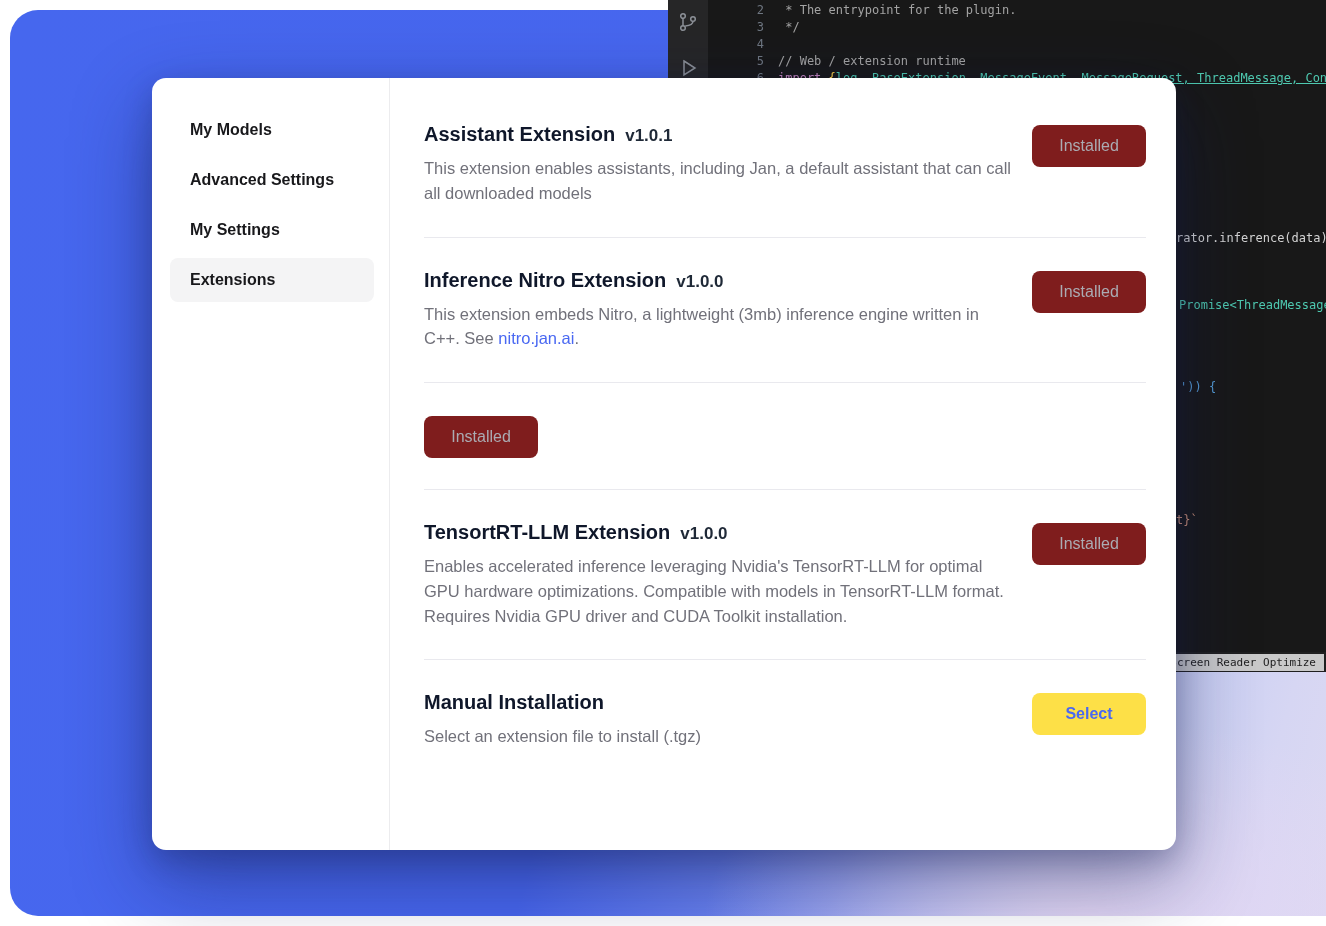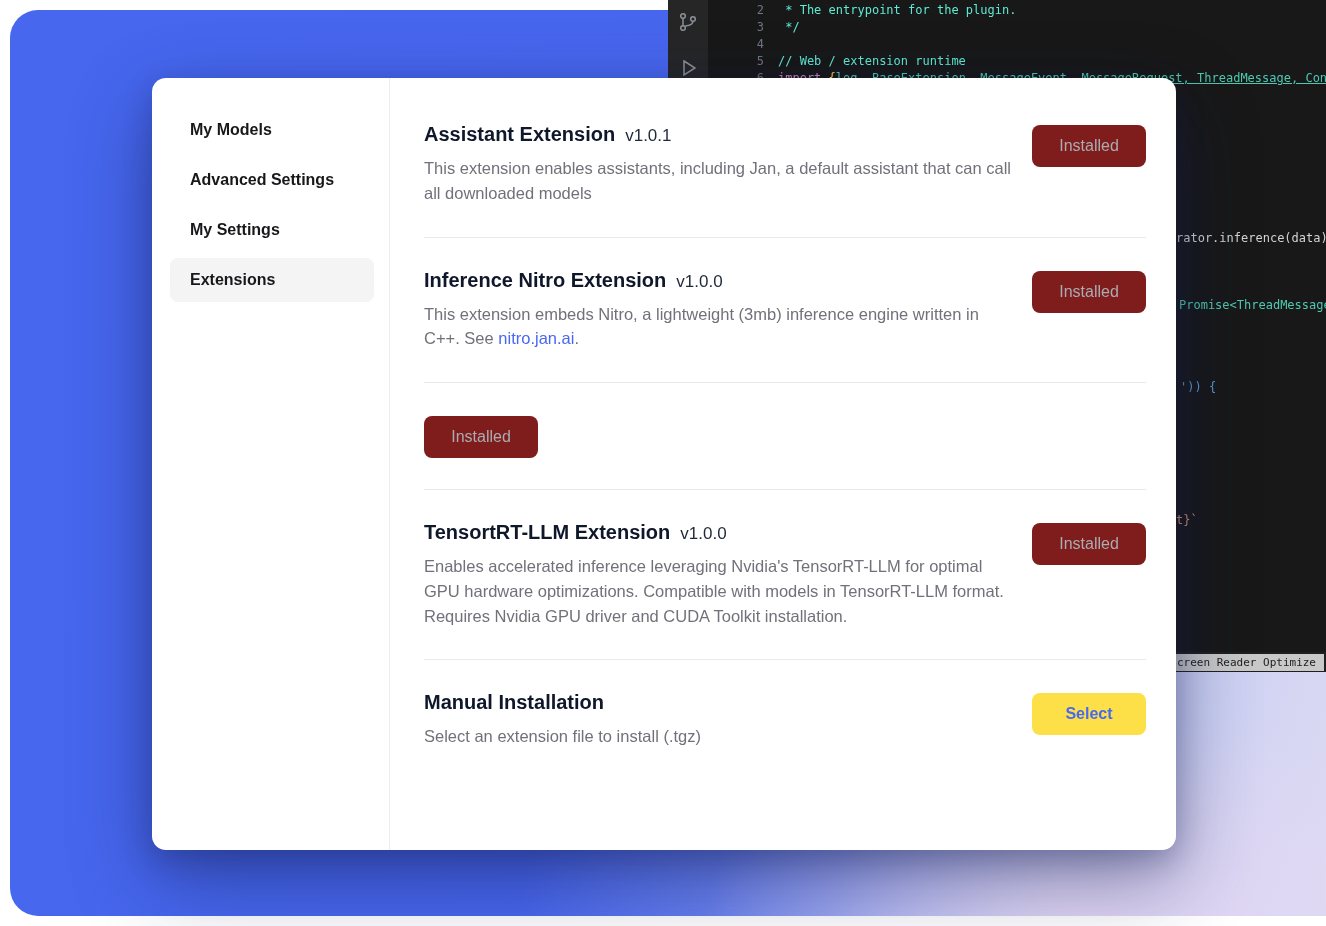--- a/index.html
+++ b/index.html
@@ -24,21 +24,21 @@
   .activity-bar{
     position:absolute;left:0;top:0;width:40px;height:100%;
     background:#262627;display:flex;flex-direction:column;align-items:center;
     padding-top:10px;gap:22px;box-sizing:border-box;
   }
   .abar-icon{width:24px;height:24px;opacity:.85;cursor:pointer;}
   .code-area{position:absolute;left:40px;top:2px;right:0;}
   .code-line{display:flex;height:17px;line-height:17px;}
   .ln{width:70px;text-align:right;padding-right:14px;color:#6e7681;flex:none;box-sizing:border-box;}
   .code{white-space:pre;color:#d4d4d4;}
-  .tok-comment{color:#5eead4;}
+  .tok-comment{color:#a3a3a3;}
   .tok-kw{color:#c586c0;}
   .tok-punc{color:#ffd24a;}
   .tok-id{color:#4ec9b0;text-decoration:underline;}
   .frag{position:absolute;white-space:pre;line-height:16px;}
   .frag-0{left:508px;top:230px;color:#d4d4d4;}
   .frag-1{left:511px;top:297px;color:#4ec9b0;}
   .frag-2{left:512px;top:379px;color:#569cd6;}
   .frag-3{left:508px;top:512px;color:#ce9178;}
   .statusbar{
     position:absolute;left:0;right:0;bottom:0;height:20px;background:#1f1f1f;
@@ -68,21 +68,21 @@
     flex:1;padding:14px 30px 0 34px;box-sizing:border-box;overflow:hidden;
   }
   .ext-item{
     display:flex;justify-content:space-between;align-items:flex-start;
     padding:31px 0;border-bottom:1px solid #e9e9ee;
   }
   .ext-item.last{border-bottom:none;}
   .ext-text{max-width:590px;}
   .ext-title-row{display:flex;align-items:baseline;gap:10px;}
   .ext-title{font-size:20px;font-weight:700;color:#0f172a;}
-  .ext-version{font-size:17px;font-weight:400;color:#1f2937;}
+  .ext-version{font-size:17px;font-weight:700;color:#1f2937;}
   .ext-desc{margin:10px 0 0;font-size:16.5px;line-height:1.5;color:#71717a;}
   .link{color:#4968f2;text-decoration:none;cursor:pointer;}
   .btn{
     flex:none;border:none;border-radius:8px;min-width:114px;
     padding:12px 20px;font-size:16px;font-family:inherit;text-align:center;
     margin-top:2px;
   }
   .btn-installed{background:#7f1d1d;color:#ababb2;font-weight:500;cursor:default;}
   .btn-select{background:#fde047;color:#4968f2;font-weight:700;cursor:pointer;}
 </style>

